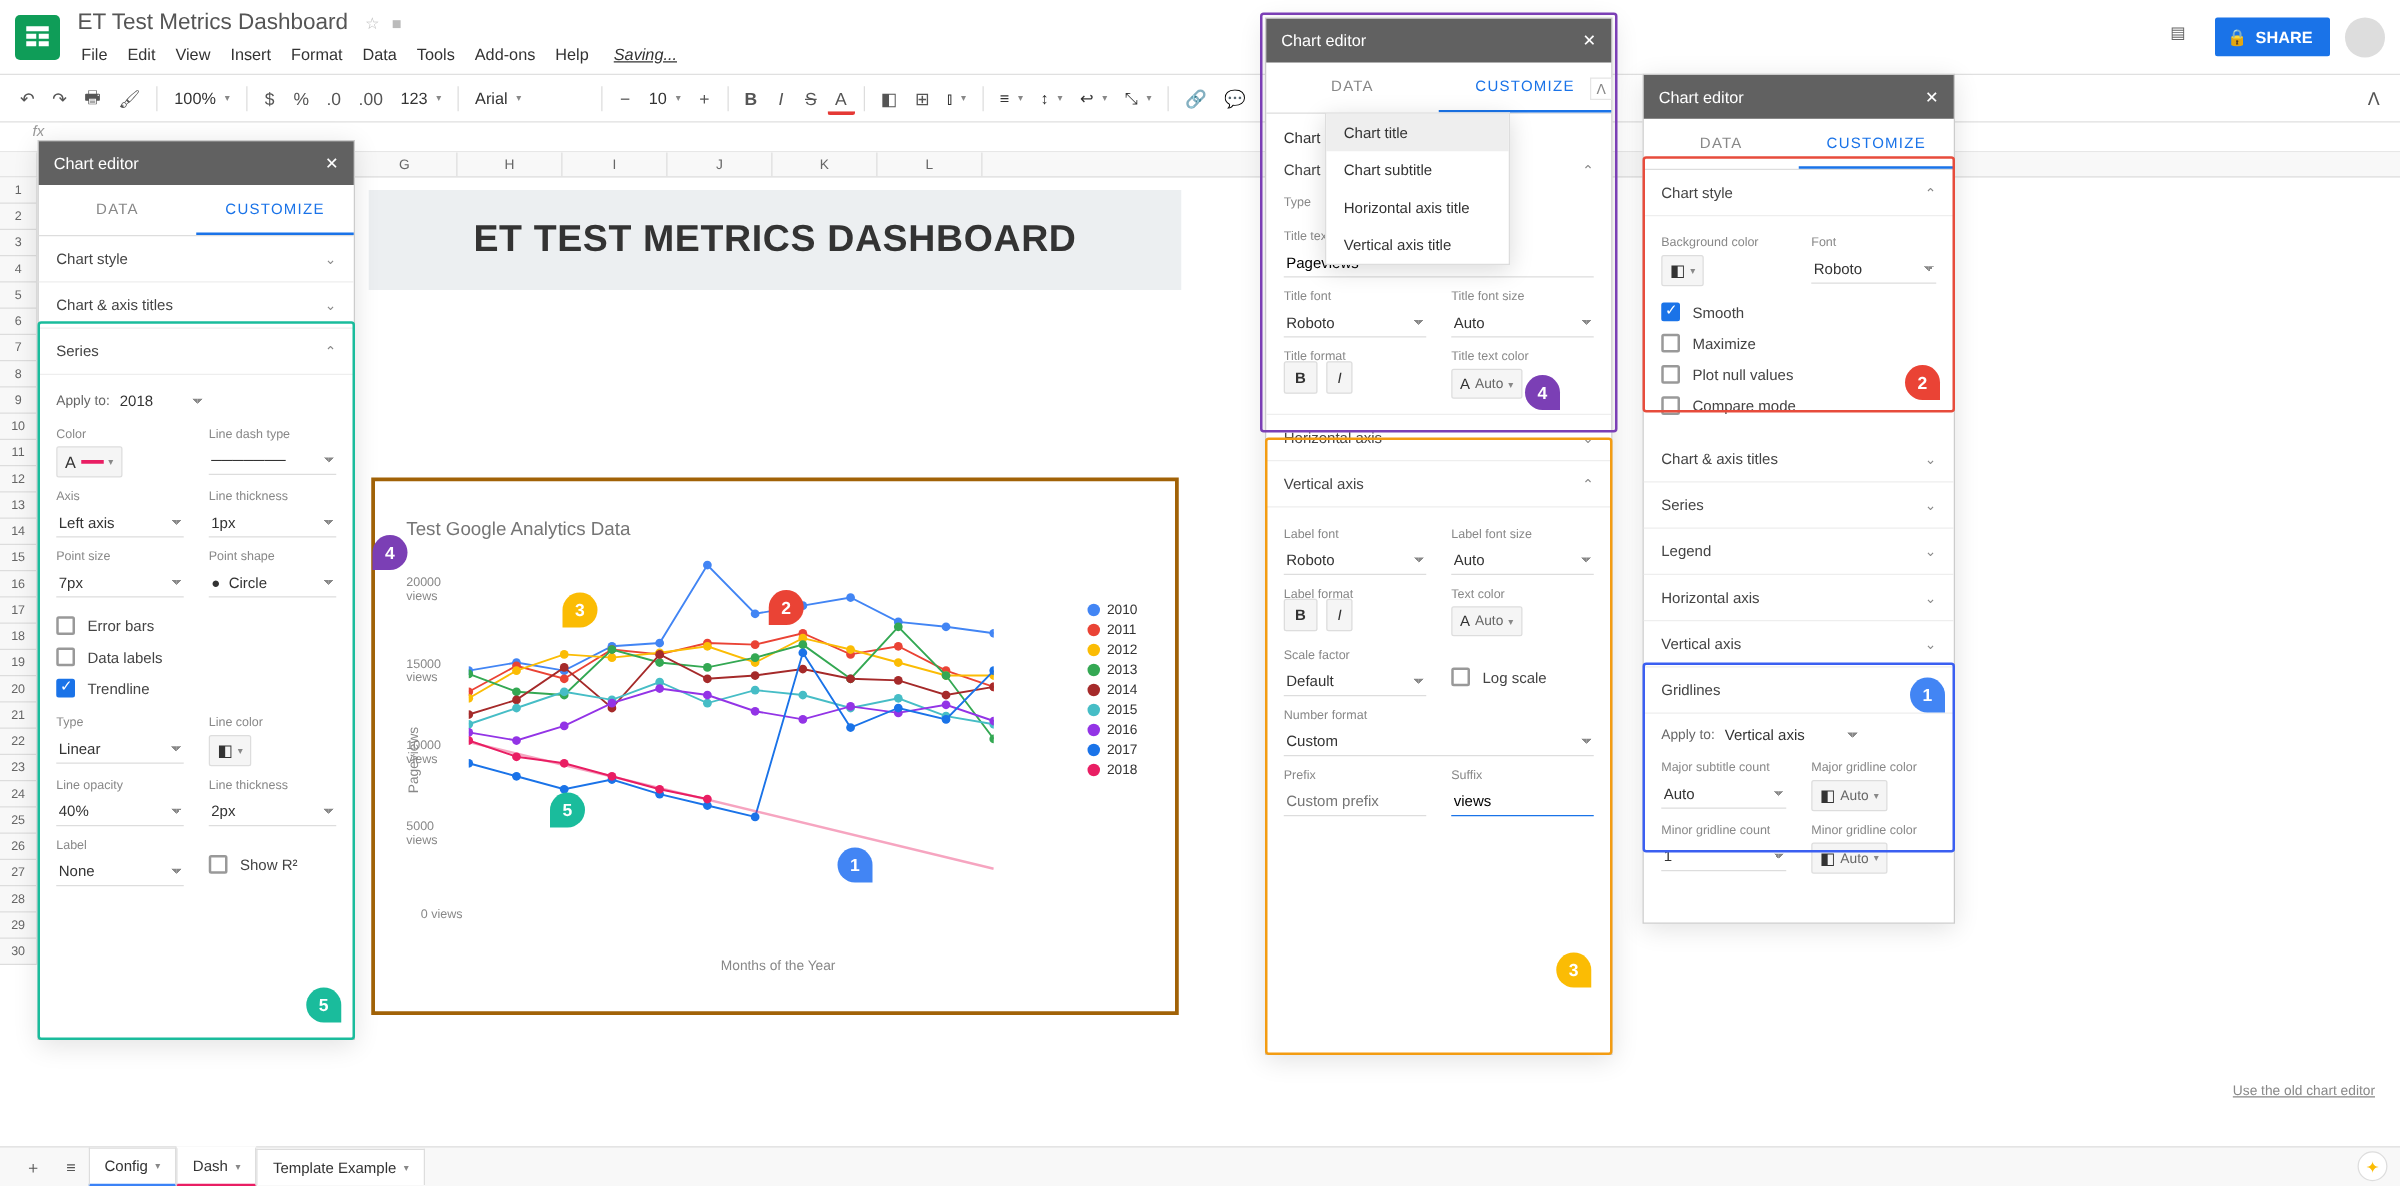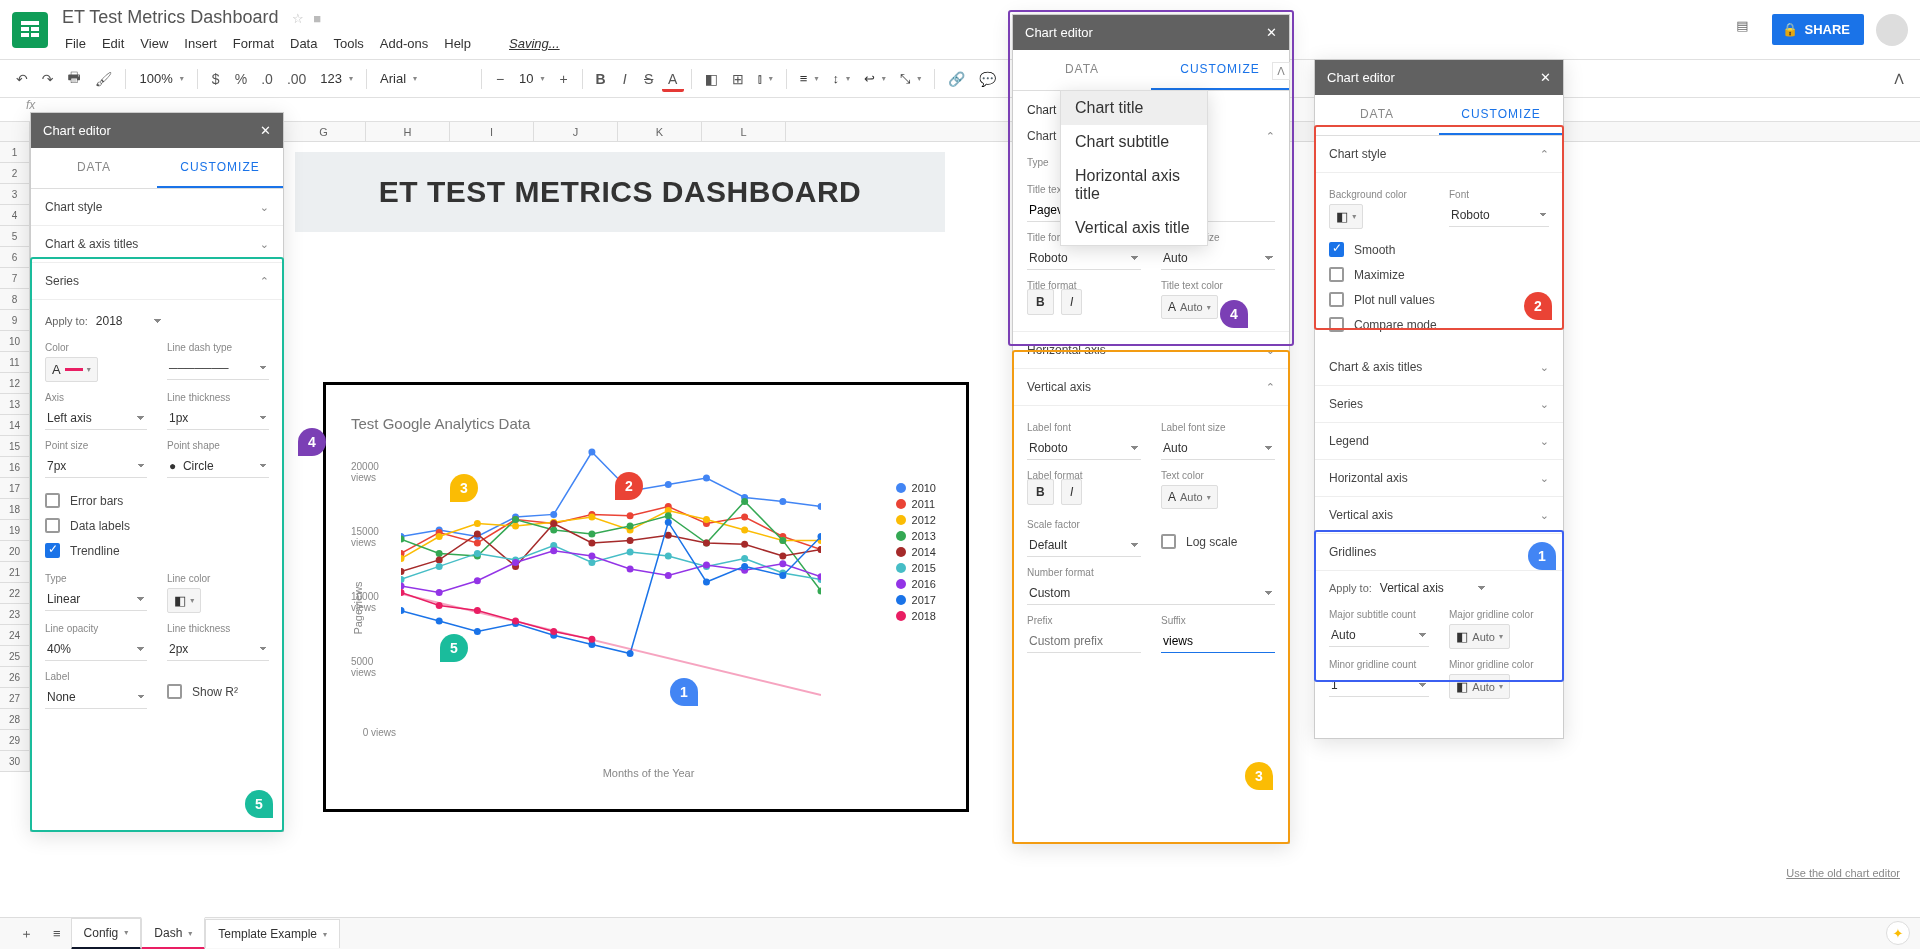--- a/index.html
+++ b/index.html
@@ -7,21 +7,21 @@
 
   
   .titlebar { display: flex; align-items: center; padding: 6px 12px; height: 60px; border-bottom: 1px solid #e0e0e0; }
   .logo { width: 36px; height: 36px; background: #0f9d58; border-radius: 4px; display: flex; align-items: center; justify-content: center; color: #fff; font-size: 18px; margin-right: 10px; }
   .logo svg { width: 24px; height: 24px; }
   .title-section { flex: 1; }
   .doc-title { font-size: 18px; color: #555; padding: 2px 4px; display: inline-block; }
   .star-icon, .folder-icon { color: #bbb; margin-left: 6px; cursor: pointer; }
   .menubar { display: flex; gap: 2px; margin-top: 2px; }
   .menubar span { padding: 4px 7px; cursor: pointer; color: #333; font-size: 13px; }
-  .saving { color: #999; font-style: italic; margin-left: 22px; text-decoration: underline; }
+  .saving { color: #999; font-style: italic; margin-left: 4px; text-decoration: underline; }
   .titlebar-right { display: flex; align-items: center; gap: 12px; }
   .comments-icon { width: 24px; height: 24px; color: #666; cursor: pointer; }
   .share-btn { background: #1a73e8; color: #fff; padding: 8px 14px 8px 10px; border: none; border-radius: 2px; font-weight: bold; font-size: 13px; cursor: pointer; display: flex; align-items: center; gap: 6px; }
   .avatar { width: 32px; height: 32px; border-radius: 50%; background: #ddd; }
 
   
   .toolbar { display: flex; align-items: center; padding: 4px 10px; border-bottom: 1px solid #e0e0e0; height: 38px; gap: 2px; }
   .toolbar .tb-btn { padding: 5px 6px; color: #555; cursor: pointer; border-radius: 2px; min-width: 22px; text-align: center; font-size: 14px; }
   .toolbar .sep { width: 1px; height: 20px; background: #ddd; margin: 0 5px; }
   .toolbar .tb-sel { display: flex; align-items: center; padding: 4px 6px; cursor: pointer; gap: 4px; }
@@ -37,21 +37,21 @@
   .col-headers div { flex: 0 0 84px; text-align: center; font-size: 11px; color: #666; border-right: 1px solid #ddd; line-height: 20px; }
   .row-headers { position: absolute; left: 0; top: 20px; width: 30px; background: #f8f8f8; border-right: 1px solid #ddd; }
   .row-headers div { height: 21px; text-align: center; font-size: 10px; color: #666; border-bottom: 1px solid #ddd; line-height: 21px; }
   .grid-corner { position: absolute; left: 0; top: 0; width: 30px; height: 20px; background: #f8f8f8; border-right: 1px solid #ddd; border-bottom: 1px solid #ddd; }
 
   
   .banner { position: absolute; left: 295px; top: 30px; width: 650px; height: 80px; background: #eceff1; display: flex; align-items: center; justify-content: center; }
   .banner-title { font-size: 30px; font-weight: bold; color: #333; letter-spacing: 0.5px; }
 
   
-  .chart-box { position: absolute; left: 297px; top: 260px; width: 646px; height: 430px; background: #fff; border: 3px solid #000000; padding: 30px 20px 10px 25px; margin-left: 26px; }
+  .chart-box { position: absolute; left: 297px; top: 260px; width: 646px; height: 430px; background: #fff; border: 3px solid #a16207; padding: 30px 20px 10px 25px; }
   .chart-title { font-size: 15px; color: #757575; }
   .chart-sub { font-size: 12px; color: #a9a9a9; margin-top:2px;}
   .chart-plot { position: relative; width: 100%; height: 320px; margin-top: 10px; }
   .plot-svg { position: absolute; left: 50px; top: 0; width: 420px; height: 280px; }
   .y-axis { position: absolute; left: 0; top: 0; height: 280px; width: 50px; }
   .y-tick { position: absolute; right: 5px; font-size: 10px; color: #888; transform: translateY(-50%); }
   .y-label { position: absolute; left: -20px; top: 50%; transform: rotate(-90deg); font-size: 11px; color: #888; }
   .x-label { text-align: center; font-size: 11px; color: #888; margin-top: 5px; }
   .legend { position: absolute; right: 10px; top: 40px; font-size: 11px; }
   .legend-item { display: flex; align-items: center; gap: 6px; margin-bottom: 4px; }
@@ -95,21 +95,21 @@
   .badge { position: absolute; width: 28px; height: 28px; border-radius: 14px 14px 14px 0; color: #fff; display: flex; align-items: center; justify-content: center; font-weight: bold; font-size: 14px; transform-origin: bottom left; z-index: 50; }
   .badge.right-point { border-radius: 14px 14px 0 14px; }
   .b-blue { background: #4285f4; }
   .b-red { background: #ea4335; }
   .b-orange { background: #fbbc04; color:#fff; }
   .b-purple { background: #7b3fb5; }
   .b-teal { background: #1abc9c; }
 
   
   .dropdown-pop { position: absolute; background: #fff; border: 1px solid #ddd; box-shadow: 0 4px 18px rgba(0,0,0,0.15); z-index: 100; width: 148px; }
-  .dropdown-pop div { padding: 8px 14px; font-size: 16px; cursor: pointer; }
+  .dropdown-pop div { padding: 8px 14px; font-size: 12px; cursor: pointer; }
   .dropdown-pop div.sel-opt { background: #eee; }
 
   
   .bottom-tabs { position: absolute; bottom: 0; left: 0; right: 0; height: 32px; border-top: 1px solid #ddd; background: #f8f8f8; display: flex; align-items: center; padding: 0 10px; gap: 0; }
   .bt-btn { padding: 6px 10px; cursor: pointer; color: #555; }
   .sheet-tab { padding: 7px 12px; background: #fff; border: 1px solid #ddd; border-bottom: none; font-size: 12px; cursor: pointer; display:flex; align-items:center; gap:6px;}
   .sheet-tab.active { border-top: 2px solid transparent; background:#fff; }
   .sheet-tab-wrap{position:relative;}
   .sheet-tab .dd { font-size:8px;color:#888;}
   .old-link { position: absolute; right: 20px; bottom: 38px; font-size: 11px; color: #888; text-decoration: underline; cursor: pointer; }
@@ -760,21 +760,21 @@
   <div class="badge right-point b-red" style="left:1524px;top:170px">2</div>
   <div class="badge right-point b-blue" style="left:1528px;top:420px">1</div>
 
   <span class="old-link">Use the old chart editor</span>
 </div>
 
 <div class="bottom-tabs">
   <span class="bt-btn">＋</span>
   <span class="bt-btn">≡</span>
   <div class="sheet-tab-wrap">
-      <div class="sheet-tab" style="border-bottom:3px solid #0f172a">
+      <div class="sheet-tab" style="border-bottom:3px solid #3b82f6">
         <span>Config</span>
         <span class="dd">▾</span>
       </div>
     </div>
   <div class="sheet-tab-wrap">
       <div class="sheet-tab active" style="border-bottom:3px solid #e91e63">
         <span>Dash</span>
         <span class="dd">▾</span>
       </div>
     </div>

